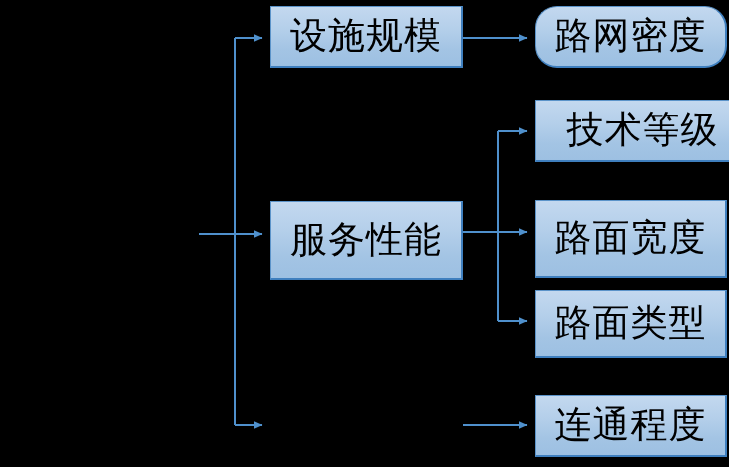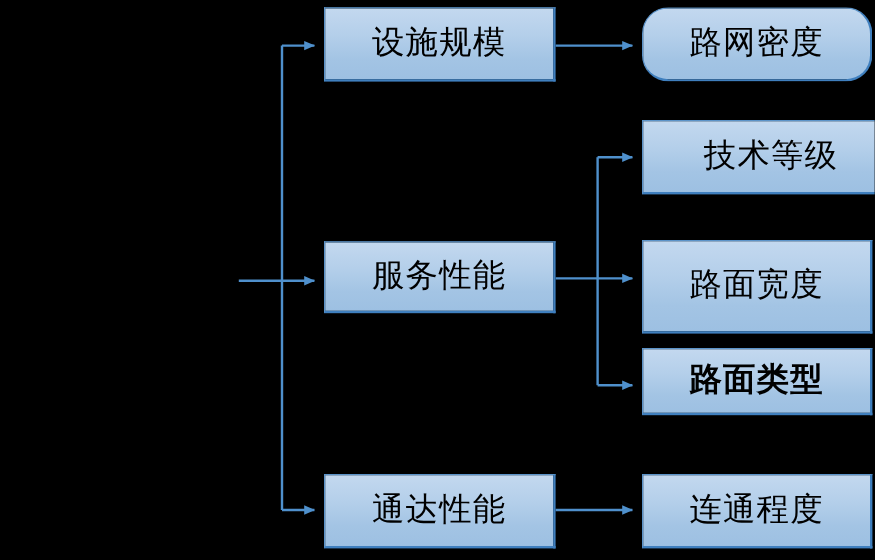--- a/index.html
+++ b/index.html
@@ -19,21 +19,21 @@
     position: absolute;
     box-sizing: border-box;
     background: linear-gradient(to bottom, #c3d8ef 0%, #b4cfea 38%, #a3c4e4 72%, #9dc0e2 100%);
     border: 1px solid #5b93c9;
     border-bottom: 2px solid #3f7fbe;
     border-right: 2px solid #3f7fbe;
     display: flex;
     align-items: center;
     justify-content: center;
     color: #000000;
-    font-size: 27px;
+    font-size: 37px;
     line-height: 1;
     letter-spacing: 1px;
     white-space: nowrap;
     font-family: "DejaVu Serif", "Liberation Serif", serif;
   }
   .node span {
     display: block;
     transform: translateY(-1px);
   }
   .edge-layer {
@@ -78,41 +78,38 @@
     <path d="M498,321 L527,321" stroke="#4f90cc" stroke-width="2" fill="none" marker-end="url(#arrowhead)"></path>
 
     <path d="M463,425 L527,425" stroke="#4f90cc" stroke-width="2" fill="none" marker-end="url(#arrowhead)"></path>
   </svg>
 
 
   <div class="node" style="left:270px;top:6px;width:193px;height:62px;">
     <span>设施规模</span>
   </div>
 
-  <div class="node" style="left:270px;top:201px;width:193px;height:60px;">
+  <div class="node" style="left:270px;top:201px;width:193px;height:79px;">
     <span>服务性能</span>
   </div>
 
-  <div class="node" style="left:270px;top:395px;width:193px;height:62px;">
-    <span>通达性能</span>
-  </div>
 
   <div class="node" style="left:535px;top:6px;width:192px;height:62px;border-radius:22px;">
     <span>路网密度</span>
   </div>
 
   <div class="node" style="left:535px;top:100px;width:216px;height:62px;">
     <span>技术等级</span>
   </div>
 
   <div class="node" style="left:535px;top:200px;width:192px;height:78px;">
     <span>路面宽度</span>
   </div>
 
-  <div class="node" style="left:535px;top:290px;width:192px;height:56px;font-weight:bold;">
+  <div class="node" style="left:535px;top:290px;width:192px;height:68px;">
     <span>路面类型</span>
   </div>
 
   <div class="node" style="left:535px;top:395px;width:192px;height:62px;">
     <span>连通程度</span>
   </div>
 
 </div>
 
 </body></html>

